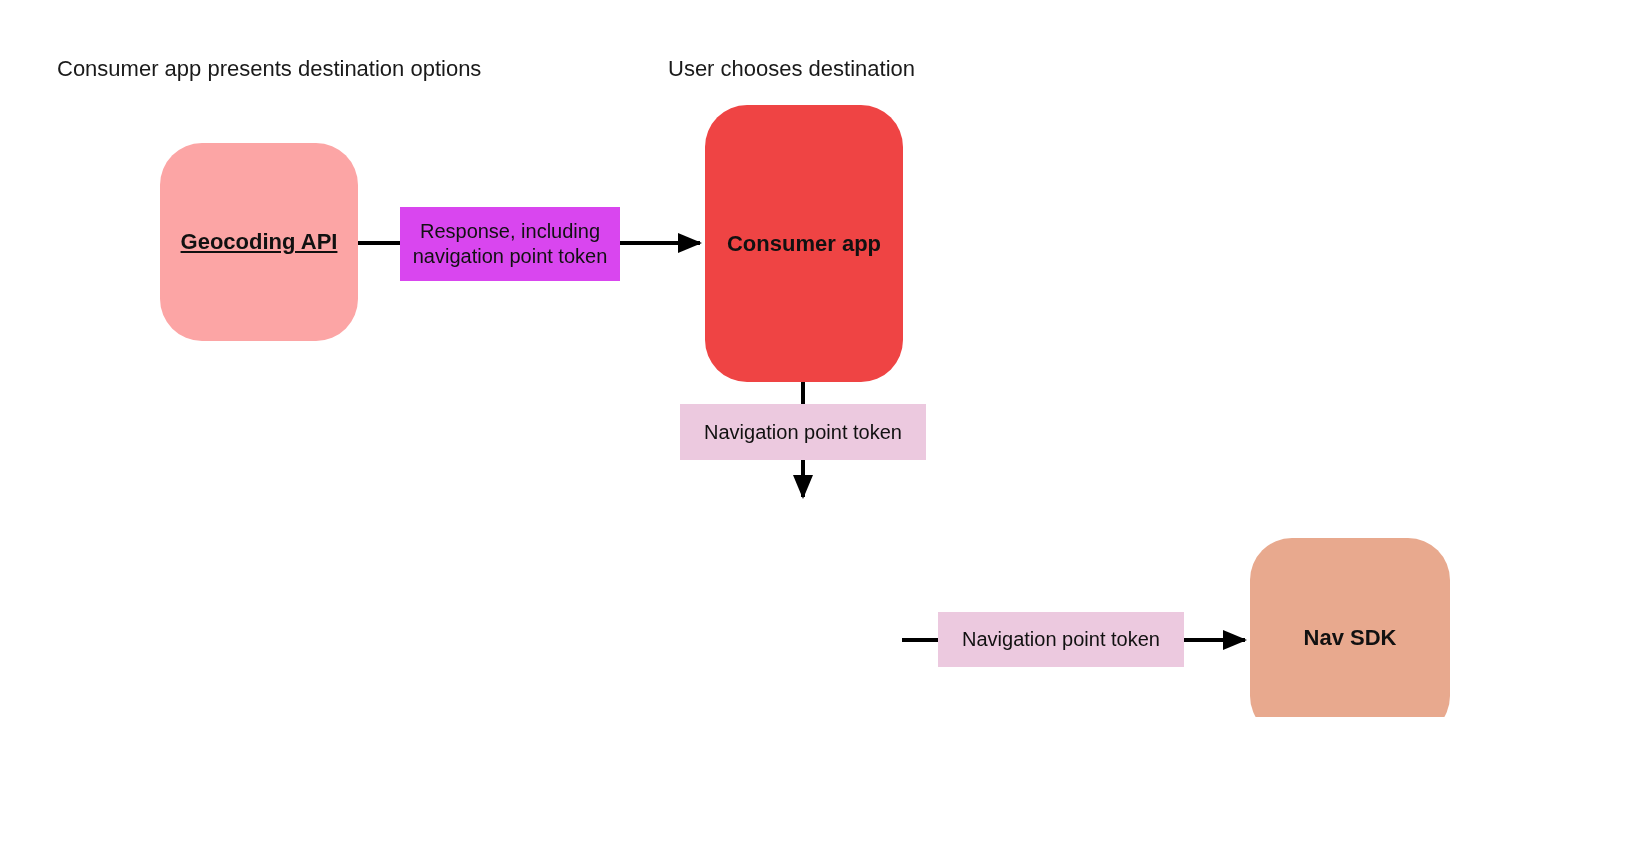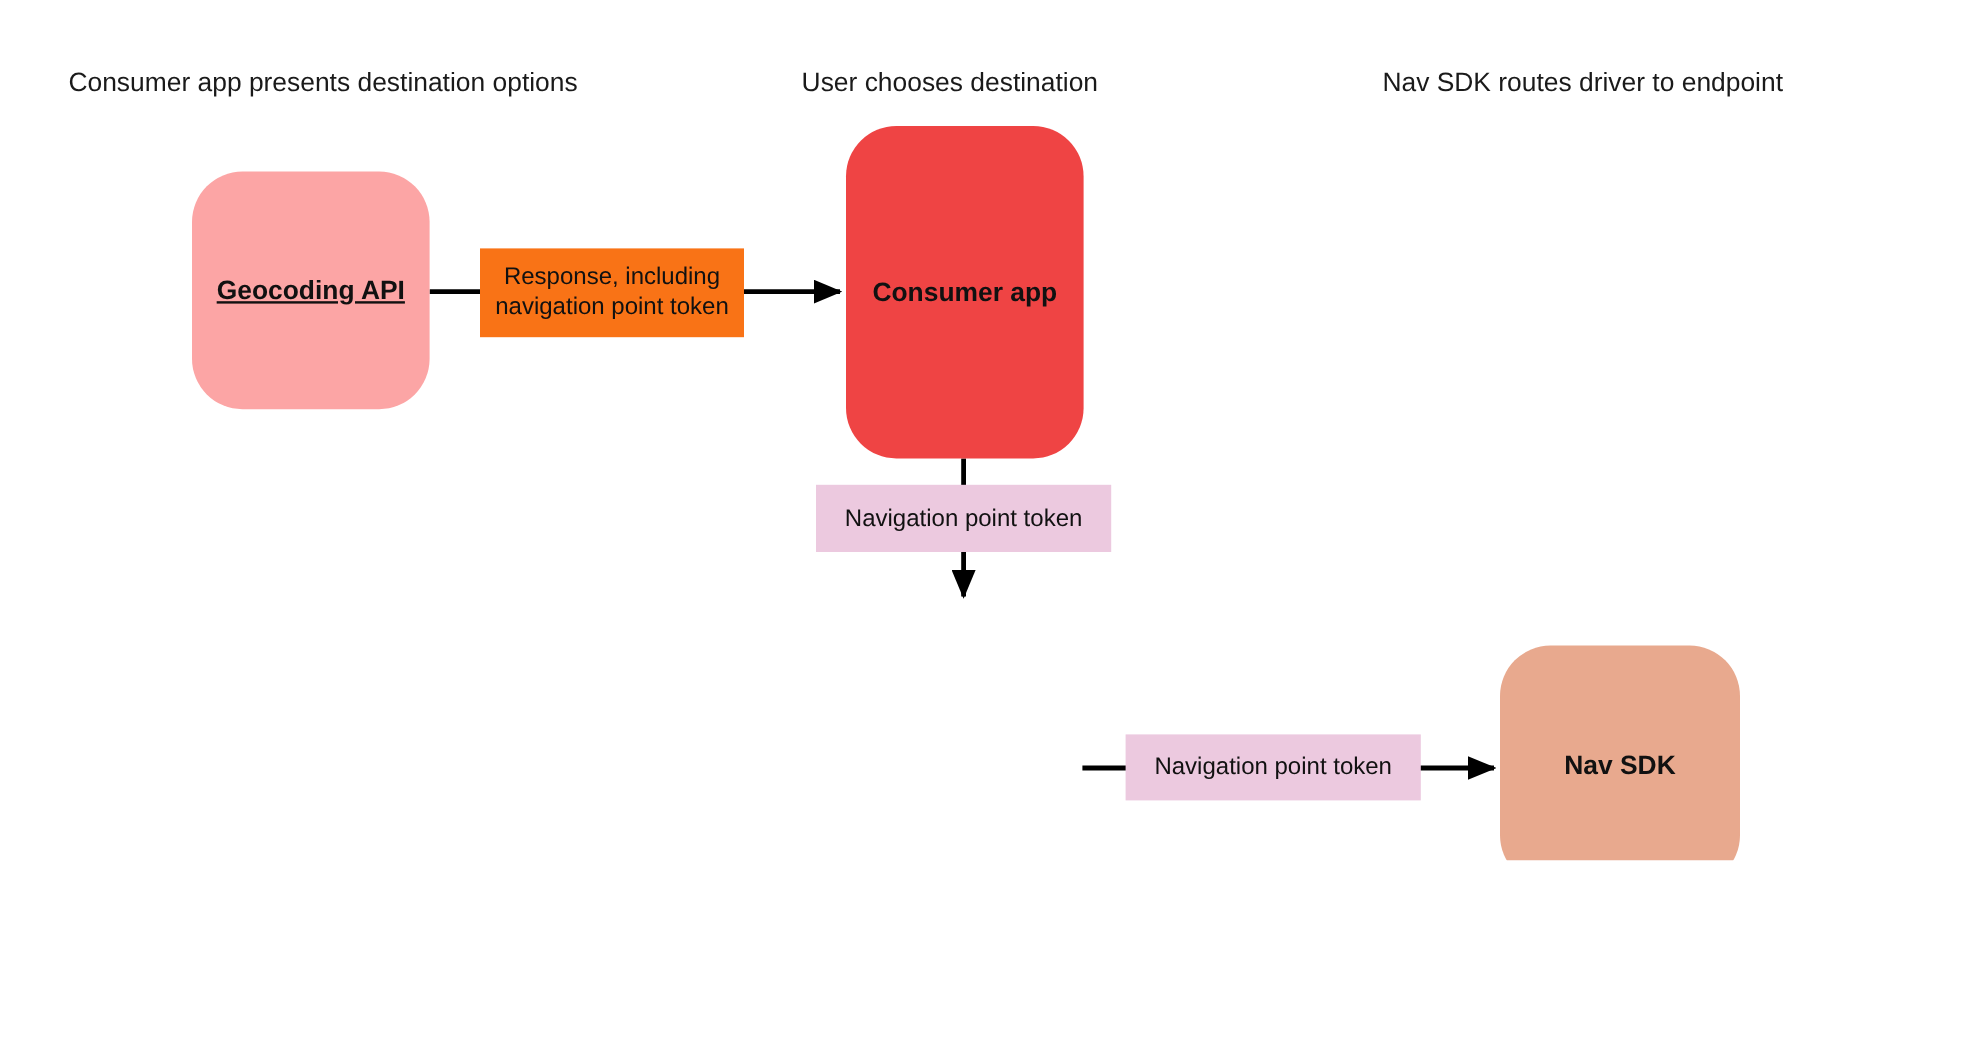--- a/index.html
+++ b/index.html
@@ -61,21 +61,20 @@
   #edge-label-token-1  { left: 680px; top: 404px; width: 246px; height: 56px; }
   #edge-label-token-2  { left: 938px; top: 612px; width: 246px; height: 55px; }
 </style>
 </head>
 <body>
 
 <div class="canvas">
 
   <div class="lane-header" id="lane-header-1">Consumer app presents destination options</div>
   <div class="lane-header" id="lane-header-2">User chooses destination</div>
-  <div class="lane-header" id="lane-header-3">Nav SDK routes driver to endpoint</div>
 
   <svg class="edges-layer" width="1646" height="868" viewBox="0 0 1646 868" aria-hidden="true">
     <defs>
       <marker id="arrowhead" viewBox="0 0 12 10" markerWidth="24" markerHeight="20" markerUnits="userSpaceOnUse" refX="11" refY="5" orient="auto">
         <path d="M0,0 L12,5 L0,10 Z" fill="#000000"></path>
       </marker>
     </defs>
     <line x1="358" y1="243" x2="700" y2="243" stroke="#000000" stroke-width="4" marker-end="url(#arrowhead)"></line>
     <line x1="803" y1="382" x2="803" y2="497" stroke="#000000" stroke-width="4" marker-end="url(#arrowhead)"></line>
     <line x1="902" y1="640" x2="1245" y2="640" stroke="#000000" stroke-width="4" marker-end="url(#arrowhead)"></line>
@@ -87,21 +86,21 @@
 
   <div class="node" id="node-consumer-app" style="background-color: #ef4444;">
     <span>Consumer app</span>
   </div>
 
 
   <div class="node" id="node-nav-sdk" style="background-color: rgb(232, 169, 142);">
     <span>Nav SDK</span>
   </div>
 
-  <div class="edge-label" id="edge-label-response" style="background-color: #f97316;">
+  <div class="edge-label" id="edge-label-response" style="background-color: #d946ef;">
     <span>Response, including navigation point token</span>
   </div>
 
   <div class="edge-label" id="edge-label-token-1" style="background-color: rgb(236, 201, 223);">
     <span>Navigation point token</span>
   </div>
 
   <div class="edge-label" id="edge-label-token-2" style="background-color: rgb(236, 201, 223);">
     <span>Navigation point token</span>
   </div>

